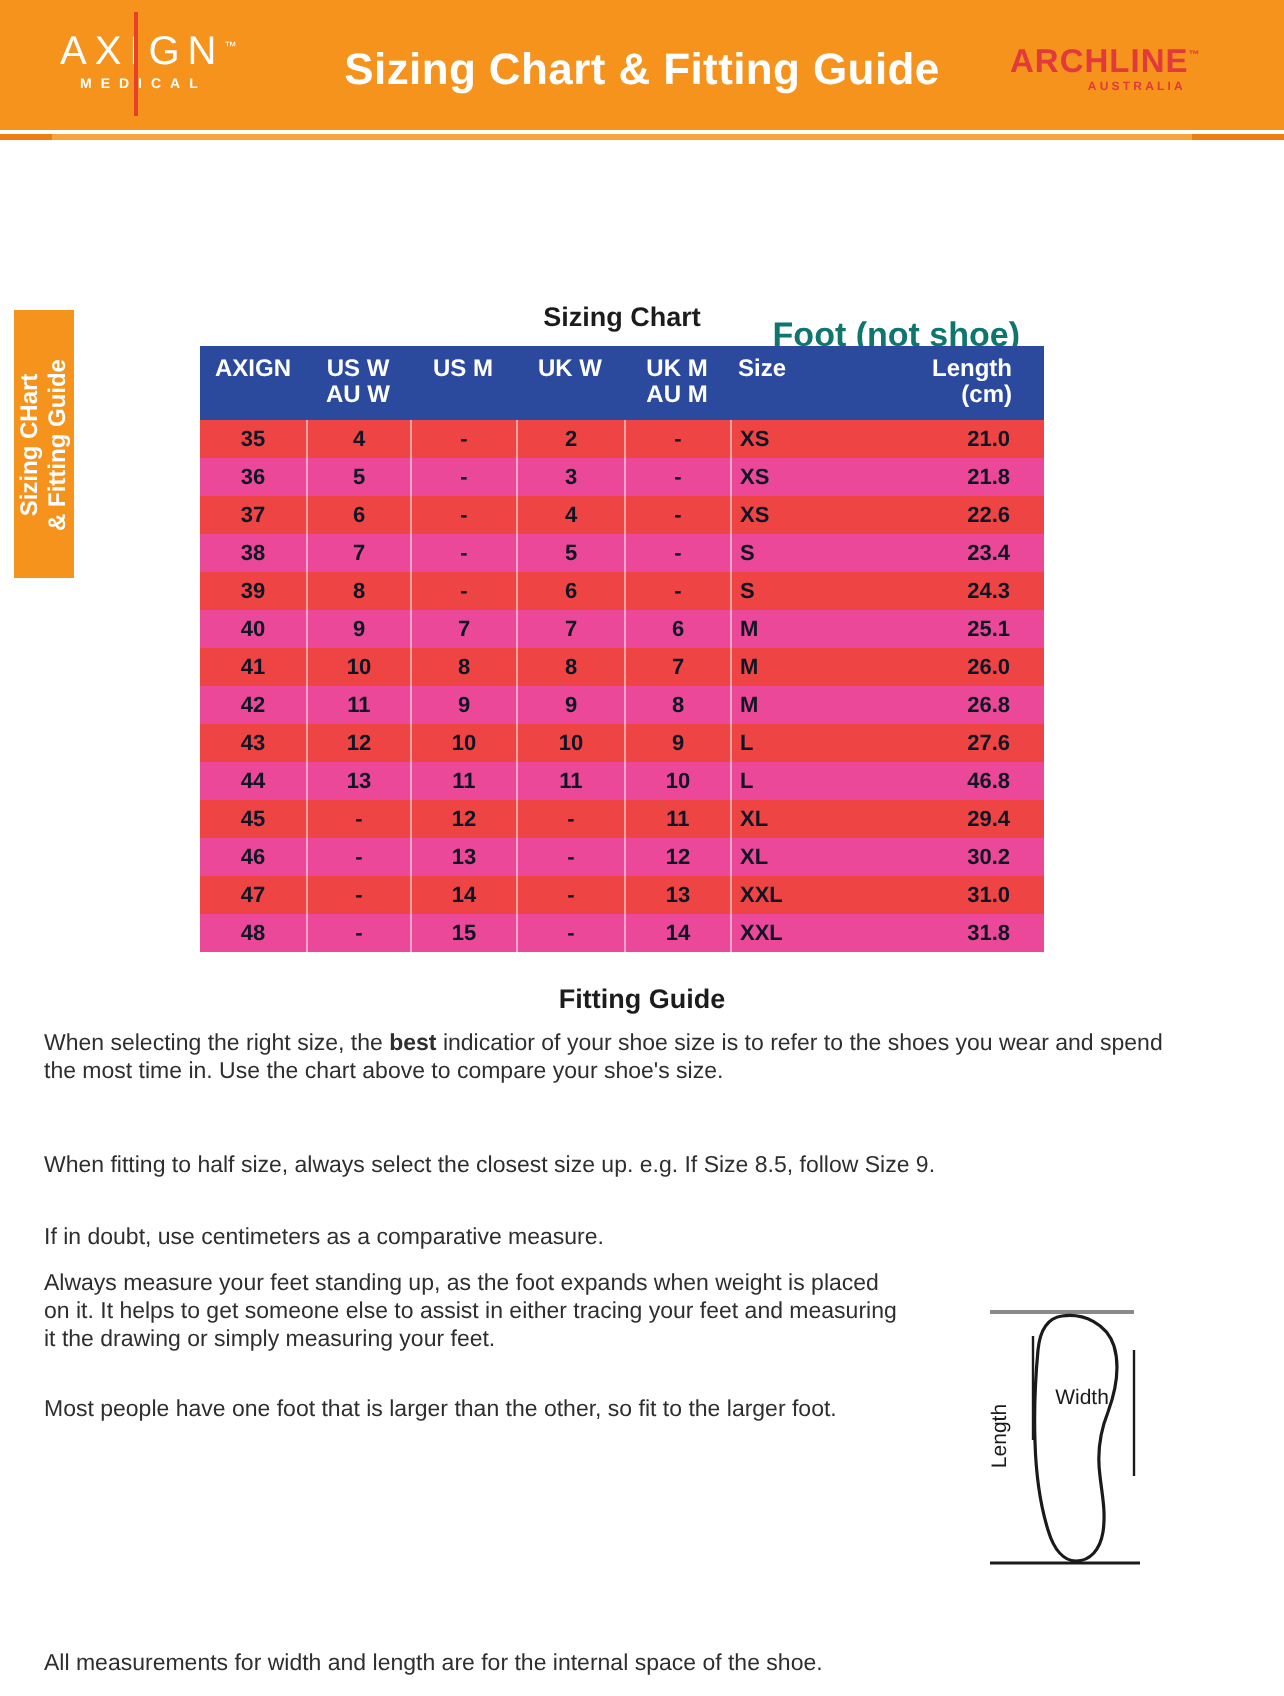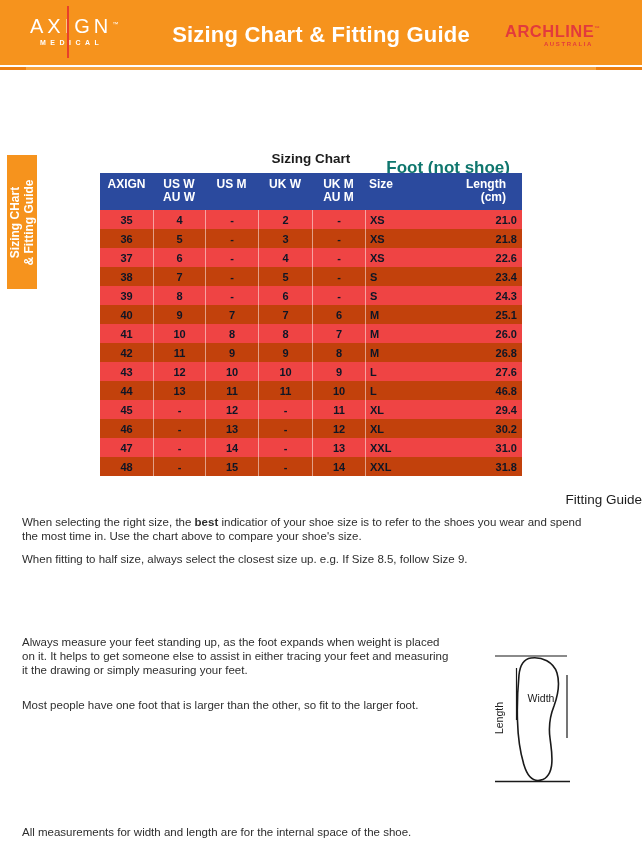--- a/index.html
+++ b/index.html
@@ -35,30 +35,30 @@
   .foot-note { position:absolute; left:100px; top:158px; width:410px; text-align:right;
     font-size:17px; font-weight:bold; color:#0f766e; }
   
   .sizing-table { position:absolute; left:100px; top:173px; width:422px; }
   .thead { display:grid; grid-template-columns:53px 52px 53px 54px 53px 56px 101px;
     height:37px; background:#2B4A9E; color:#ffffff; font-size:12px; font-weight:bold; }
   .thead .th { padding-top:5px; line-height:13px; }
   .tbody .tr { display:grid; grid-template-columns:53px 52px 53px 54px 53px 56px 101px;
     height:19px; align-items:center; font-size:11px; font-weight:bold; color:#0e1626; }
   .row-a { background:#ef4444; }
-  .row-b { background:#c2410c; }
+  .row-b { background:#ec4899; }
   .tbody .td { height:100%; display:flex; align-items:center; justify-content:center; }
   .tbody .td.col1,.tbody .td.col2,.tbody .td.col3,.tbody .td.col4 { border-left:1px solid rgba(255,255,255,0.5); }
   .tbody .td.col5 { border-left:1px solid rgba(255,255,255,0.5); justify-content:flex-start; padding-left:4px; }
-  .tbody .td.col6 { justify-content:flex-end; padding-right:5px; }
+  .tbody .td.col6 { justify-content:flex-end; padding-right:17px; }
   .th.col0,.th.col1,.th.col2,.th.col3,.th.col4 { text-align:center; }
   .th.col5 { text-align:left; padding-left:4px; }
   .th.col6 { text-align:right; padding-right:16px; }
   
-  .h-center { position:absolute; left:0; width:642px; text-align:right; font-size:13.5px; font-weight:normal; color:#1c1c1c; }
+  .h-center { position:absolute; left:0; width:642px; text-align:center; font-size:13.5px; font-weight:bold; color:#1c1c1c; }
   .para { position:absolute; left:22px; font-size:11.5px; line-height:14px; color:#2e2e2e; white-space:pre-line; }
   .bold { font-weight:bold;margin-top:20px; }
   
   .foot-diagram { position:absolute; left:490px; top:648px; }
 </style>
 </head>
 <body>
 
 <div class="page">
 
@@ -238,22 +238,23 @@
           <div class="td col4">14</div>
           <div class="td col5">XXL</div>
           <div class="td col6">31.8</div>
         </div>
       </div>
   </div>
 
   <div class="h-center" style="top:492px;">Fitting Guide</div>
   <div class="para" style="top:515px; width:605px;"><span>When selecting the right size, the </span><span class="bold">best</span><span> indicatior of your shoe size is to refer to the shoes you wear and spend
 the most time in. Use the chart above to compare your shoe's size.</span></div>
-  <div class="para" style="top:552px; width:605px;">When fitting to half size, always select the closest size up. e.g. If Size 8.5, follow Size 9.</div>
-
+  <div class="para" style="top:576px; width:605px;">When fitting to half size, always select the closest size up. e.g. If Size 8.5, follow Size 9.</div>
+
+  <div class="para" style="top:612px; width:605px;">If in doubt, use centimeters as a comparative measure.</div>
   <div class="para" style="top:698px; width:470px;">Most people have one foot that is larger than the other, so fit to the larger foot.</div>
   <div class="para" style="top:635px; width:460px;">Always measure your feet standing up, as the foot expands when weight is placed
 on it. It helps to get someone else to assist in either tracing your feet and measuring
 it the drawing or simply measuring your feet.</div>
   <div class="para" style="top:801px; width:470px;margin-top:24px;">All measurements for width and length are for the internal space of the shoe.</div>
 
   <svg class="foot-diagram" width="95" height="142" viewBox="0 0 95 142">
     <line x1="5" y1="8" x2="77" y2="8" stroke="#8a8a8a" stroke-width="2"></line>
     <path fill="none" stroke="#1a1a1a" stroke-width="1.6" d="M41,10 C34,11 30,17 29,27 C27.5,43 27,58 27.5,73 C28,90 30,104 34,117
          C37,127 42,132.5 48,132.5 C55,132.5 60,127 61.5,118 C63,108 61,99 60,90

